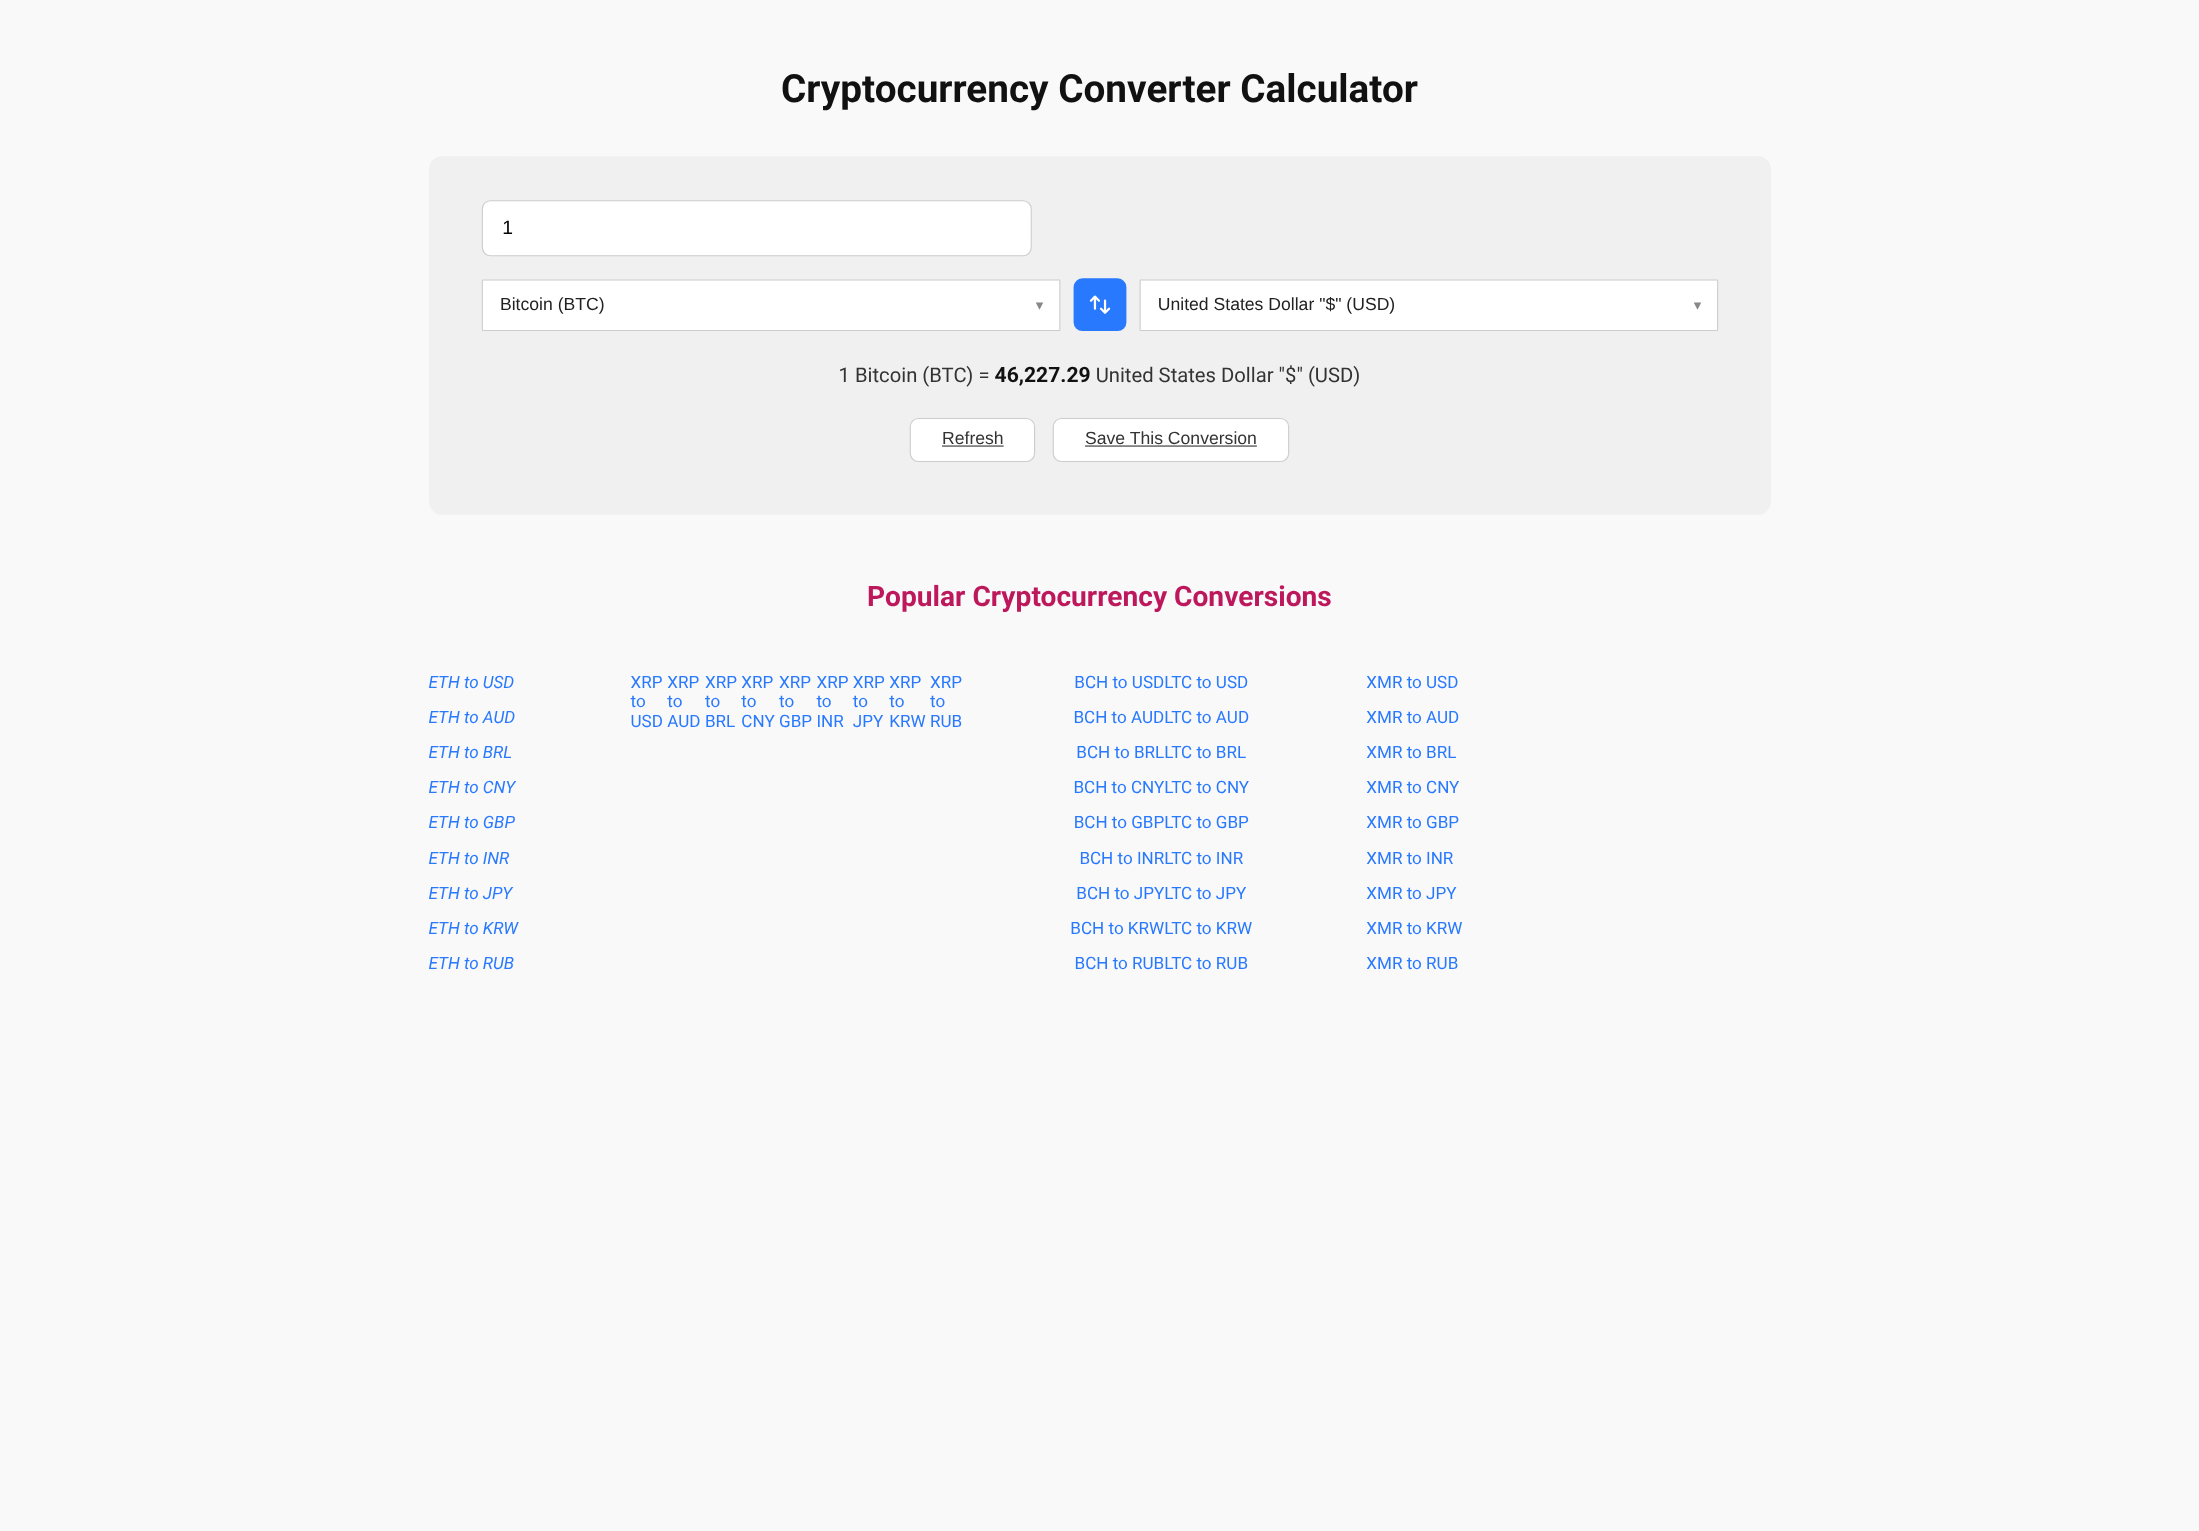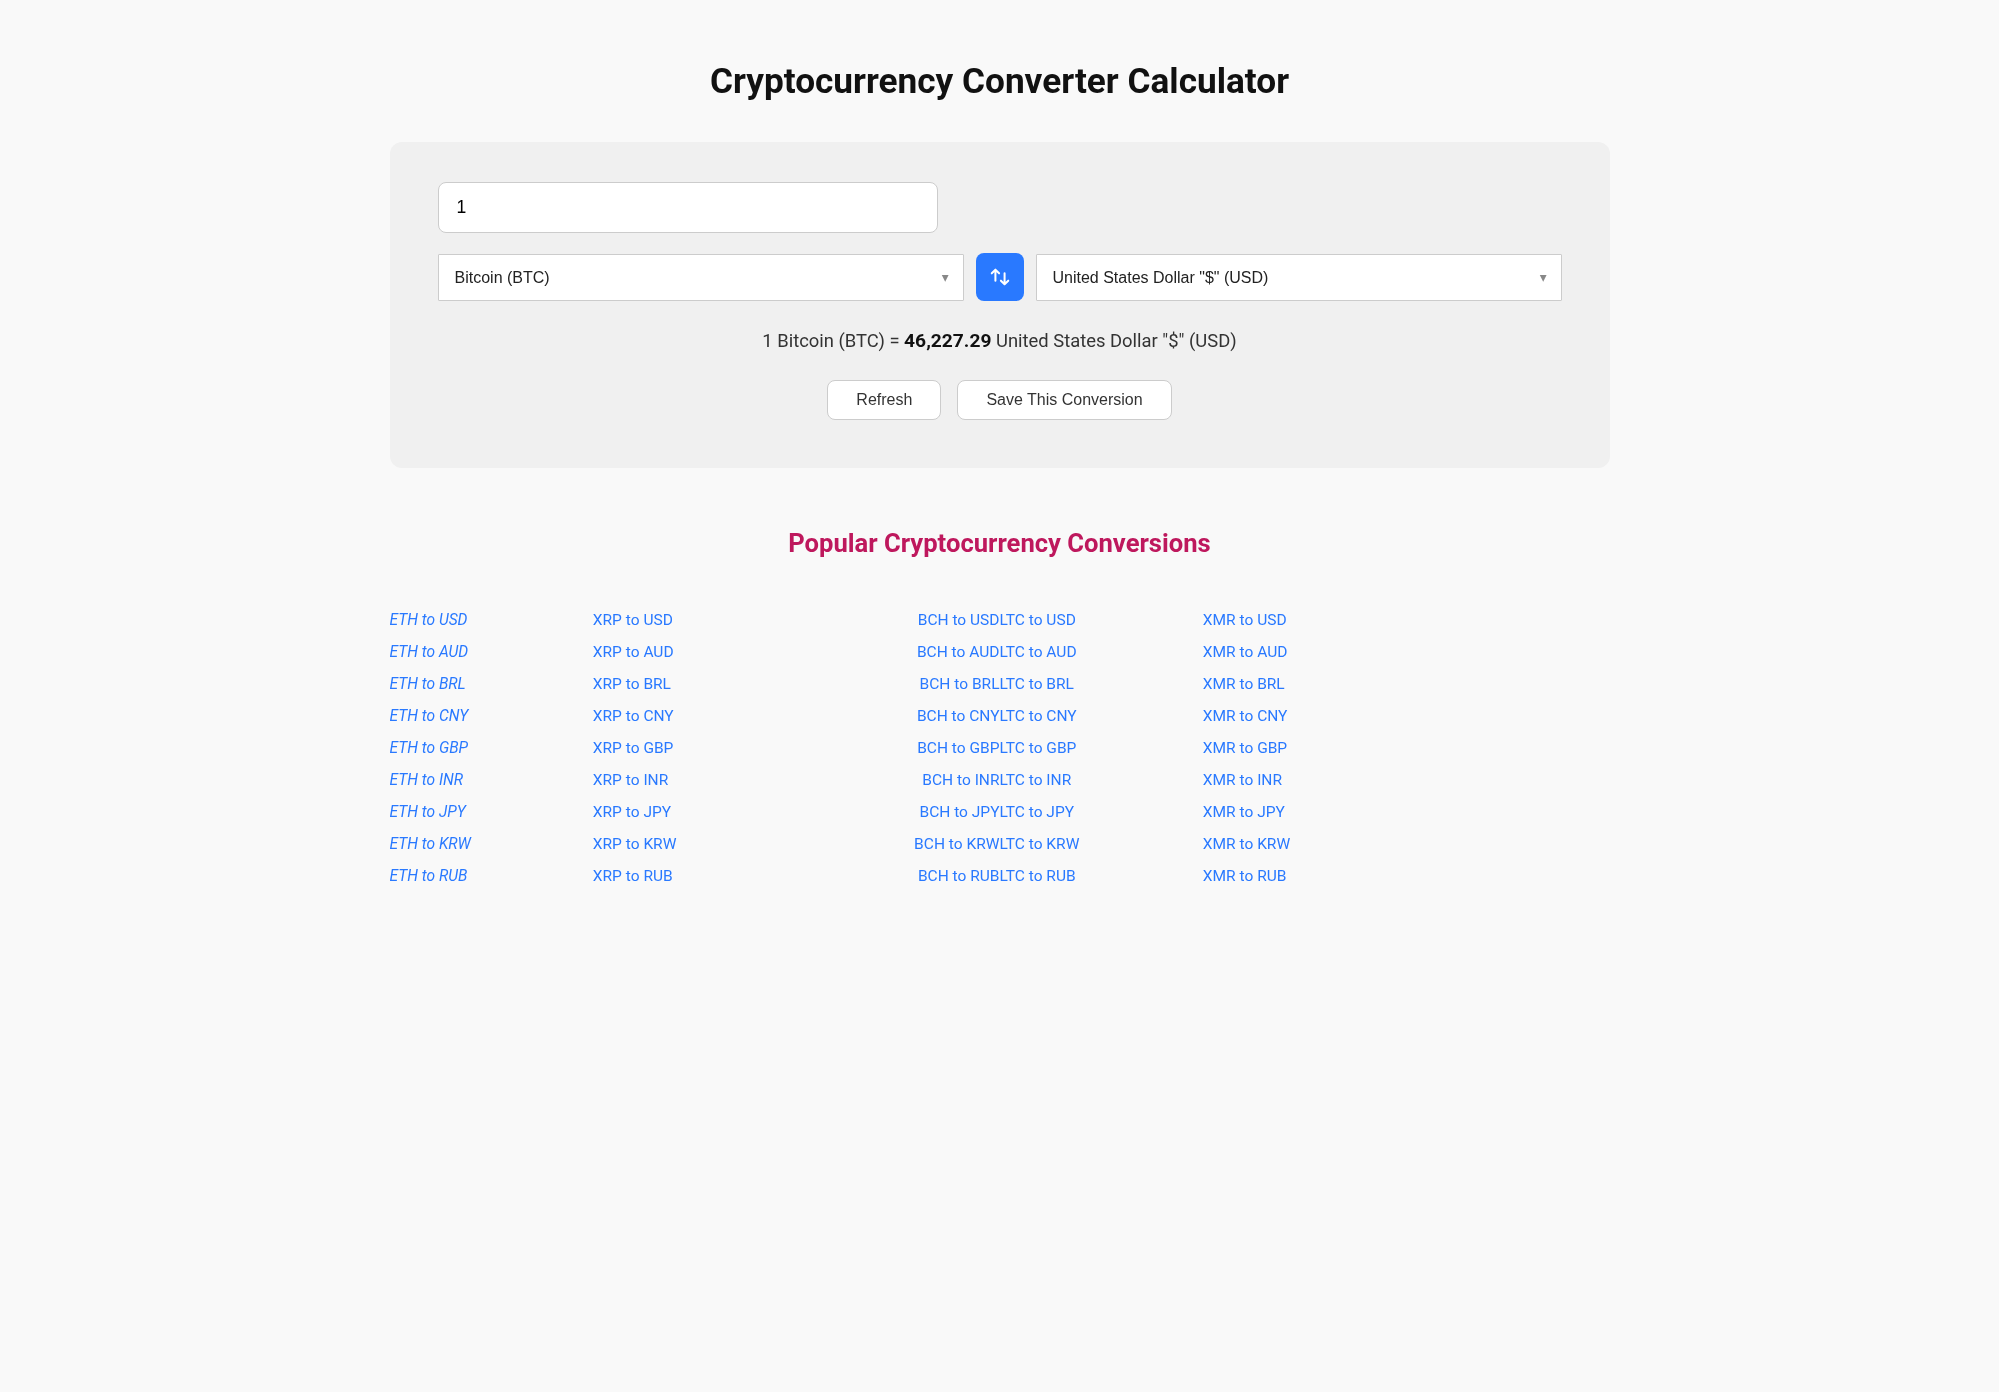--- a/index.html
+++ b/index.html
@@ -108,20 +108,21 @@
     }
     .btn-outline {
       padding: 10px 28px;
       font-size: 1rem;
       border: 1.5px solid #ccc;
       border-radius: 8px;
       background: #fff;
       cursor: pointer;
       color: #333;
       transition: background 0.15s;
+      text-decoration: underline;
     }
     .popular-section {
       margin-top: 20px;
     }
     .popular-title {
       text-align: center;
       font-size: 1.6rem;
       font-weight: 700;
       margin-bottom: 48px;
       color: #be185d;
@@ -197,21 +198,21 @@
           <a href="#" class="conversion-link">ETH to USD</a>
           <a href="#" class="conversion-link">ETH to AUD</a>
           <a href="#" class="conversion-link">ETH to BRL</a>
           <a href="#" class="conversion-link">ETH to CNY</a>
           <a href="#" class="conversion-link">ETH to GBP</a>
           <a href="#" class="conversion-link">ETH to INR</a>
           <a href="#" class="conversion-link">ETH to JPY</a>
           <a href="#" class="conversion-link">ETH to KRW</a>
           <a href="#" class="conversion-link">ETH to RUB</a>
         </div>
-        <div style="display: flex; flex-direction: column; gap: 4px;">
+        <div style="display: flex; flex-direction: row; gap: 4px;">
           <a href="#" class="conversion-link">XRP to USD</a>
           <a href="#" class="conversion-link">XRP to AUD</a>
           <a href="#" class="conversion-link">XRP to BRL</a>
           <a href="#" class="conversion-link">XRP to CNY</a>
           <a href="#" class="conversion-link">XRP to GBP</a>
           <a href="#" class="conversion-link">XRP to INR</a>
           <a href="#" class="conversion-link">XRP to JPY</a>
           <a href="#" class="conversion-link">XRP to KRW</a>
           <a href="#" class="conversion-link">XRP to RUB</a>
         </div>

